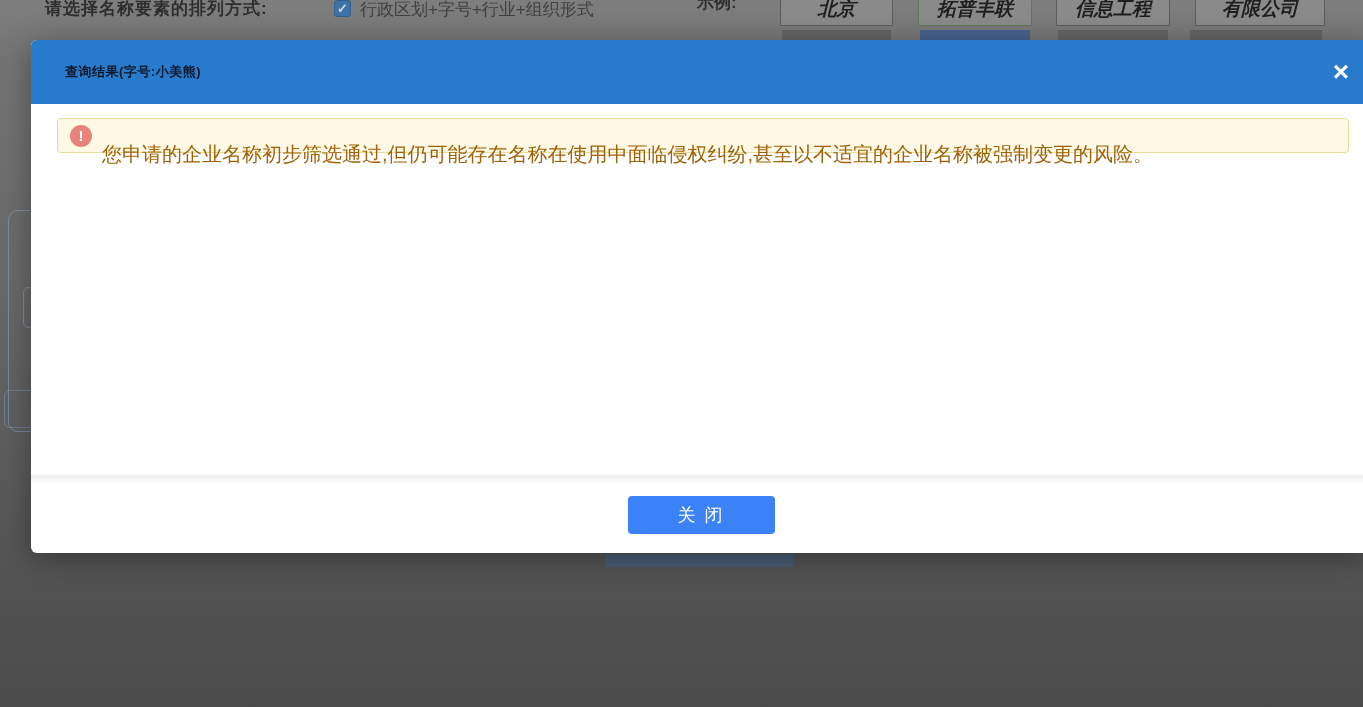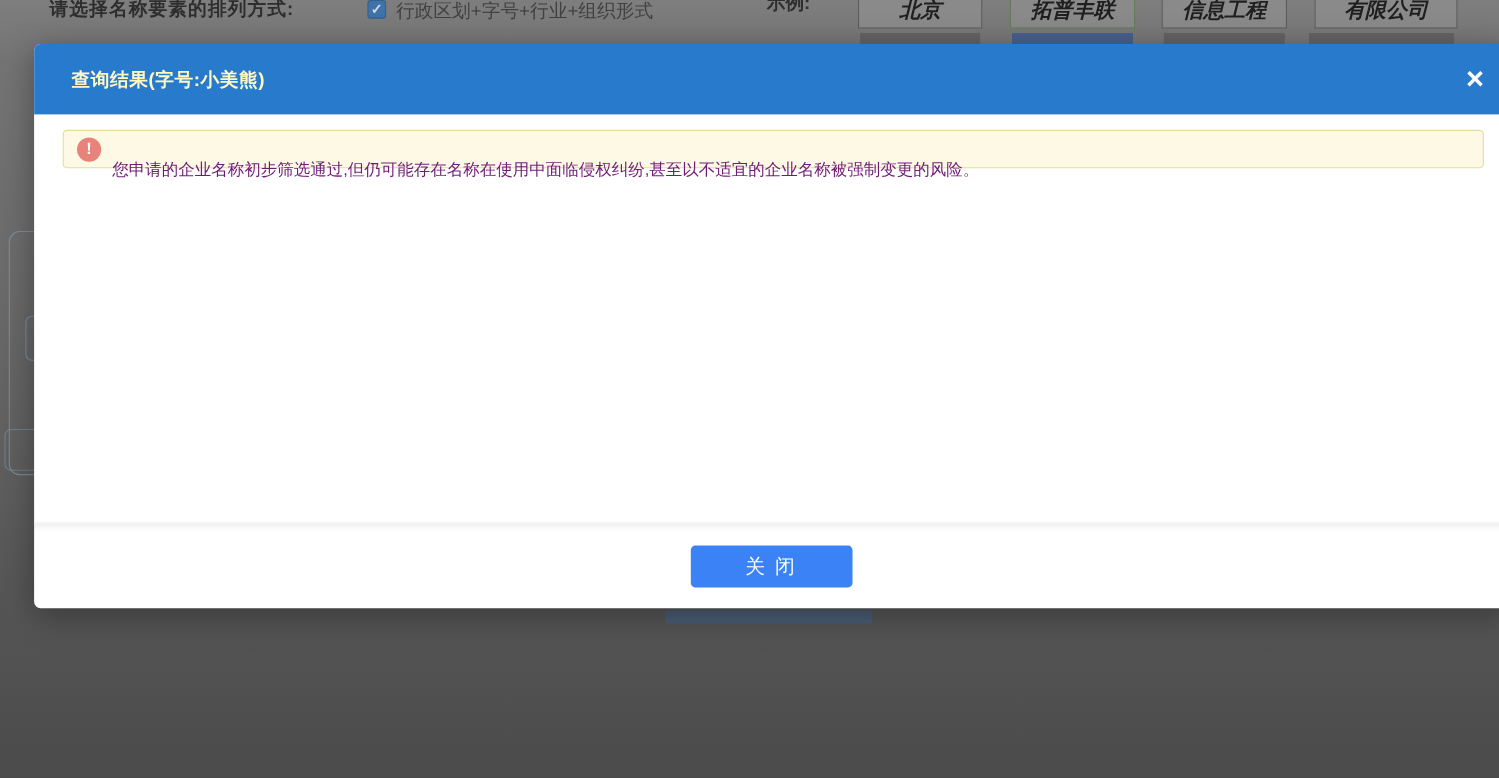--- a/index.html
+++ b/index.html
@@ -30,29 +30,29 @@
   .panel-b { position:absolute; left:23px; top:287px; width:150px; height:41px; border:1px solid rgba(130,165,200,.6); border-radius:6px; }
   .panel-c { position:absolute; left:4px; top:390px; width:52px; height:38px; border:1px solid rgba(130,165,200,.45); border-radius:6px; }
   .under-btn { position:absolute; left:605px; top:554px; width:188px; height:13px; background:#4a5c74; border-radius:0 0 3px 3px; }
 
   
   .modal { position:absolute; left:31px; top:40px; width:1340px; height:513px;
            background:#fff; border-radius:6px 0 0 6px; box-shadow:0 6px 30px rgba(0,0,0,.35);
            display:flex; flex-direction:column; overflow:hidden; }
   .modal-header { position:relative; height:64px; background:#287acd; flex:0 0 auto;
                   display:flex; align-items:center; padding-left:34px; }
-  .modal-title { color:#fef9c3; font-size:17px; font-weight:bold; letter-spacing:.5px; }
+  .modal-title { color:#0f172a; font-size:13px; font-weight:bold; letter-spacing:.5px; }
   .modal-close { position:absolute; right:22px; top:50%; transform:translateY(-50%);
                  color:#fff; font-size:28px; font-weight:bold; line-height:1; cursor:pointer; }
   .modal-body { flex:1 1 auto; padding:14px 22px 0 26px; }
   .alert { display:flex; align-items:center; height:35px; background:#fdf9e4; border:1px solid #e6dd9a;
            border-radius:4px; padding:0 12px; }
   .alert-icon { flex:0 0 auto; width:22px; height:22px; border-radius:50%; background:#e8837b;
                 color:#fff; font-weight:bold; font-size:15px; line-height:22px; text-align:center; margin-right:10px; }
-  .alert-text { color:#701a75; font-size:15px;margin-top:37px; }
+  .alert-text { color:#a16207; font-size:20px;margin-top:37px; }
   .modal-footer { flex:0 0 auto; height:78px; border-top:1px solid #ececec;
                   box-shadow:inset 0 7px 7px -5px rgba(0,0,0,.09);
                   display:flex; align-items:center; justify-content:center; }
   .btn-primary { width:147px; height:38px; background:#3b82f6; color:#fff; border:none; border-radius:4px;
                  font-size:18px; font-family:"Liberation Sans", sans-serif; letter-spacing:2px; cursor:pointer; }
 </style>
 </head>
 <body>
 
 <div class="screen">

